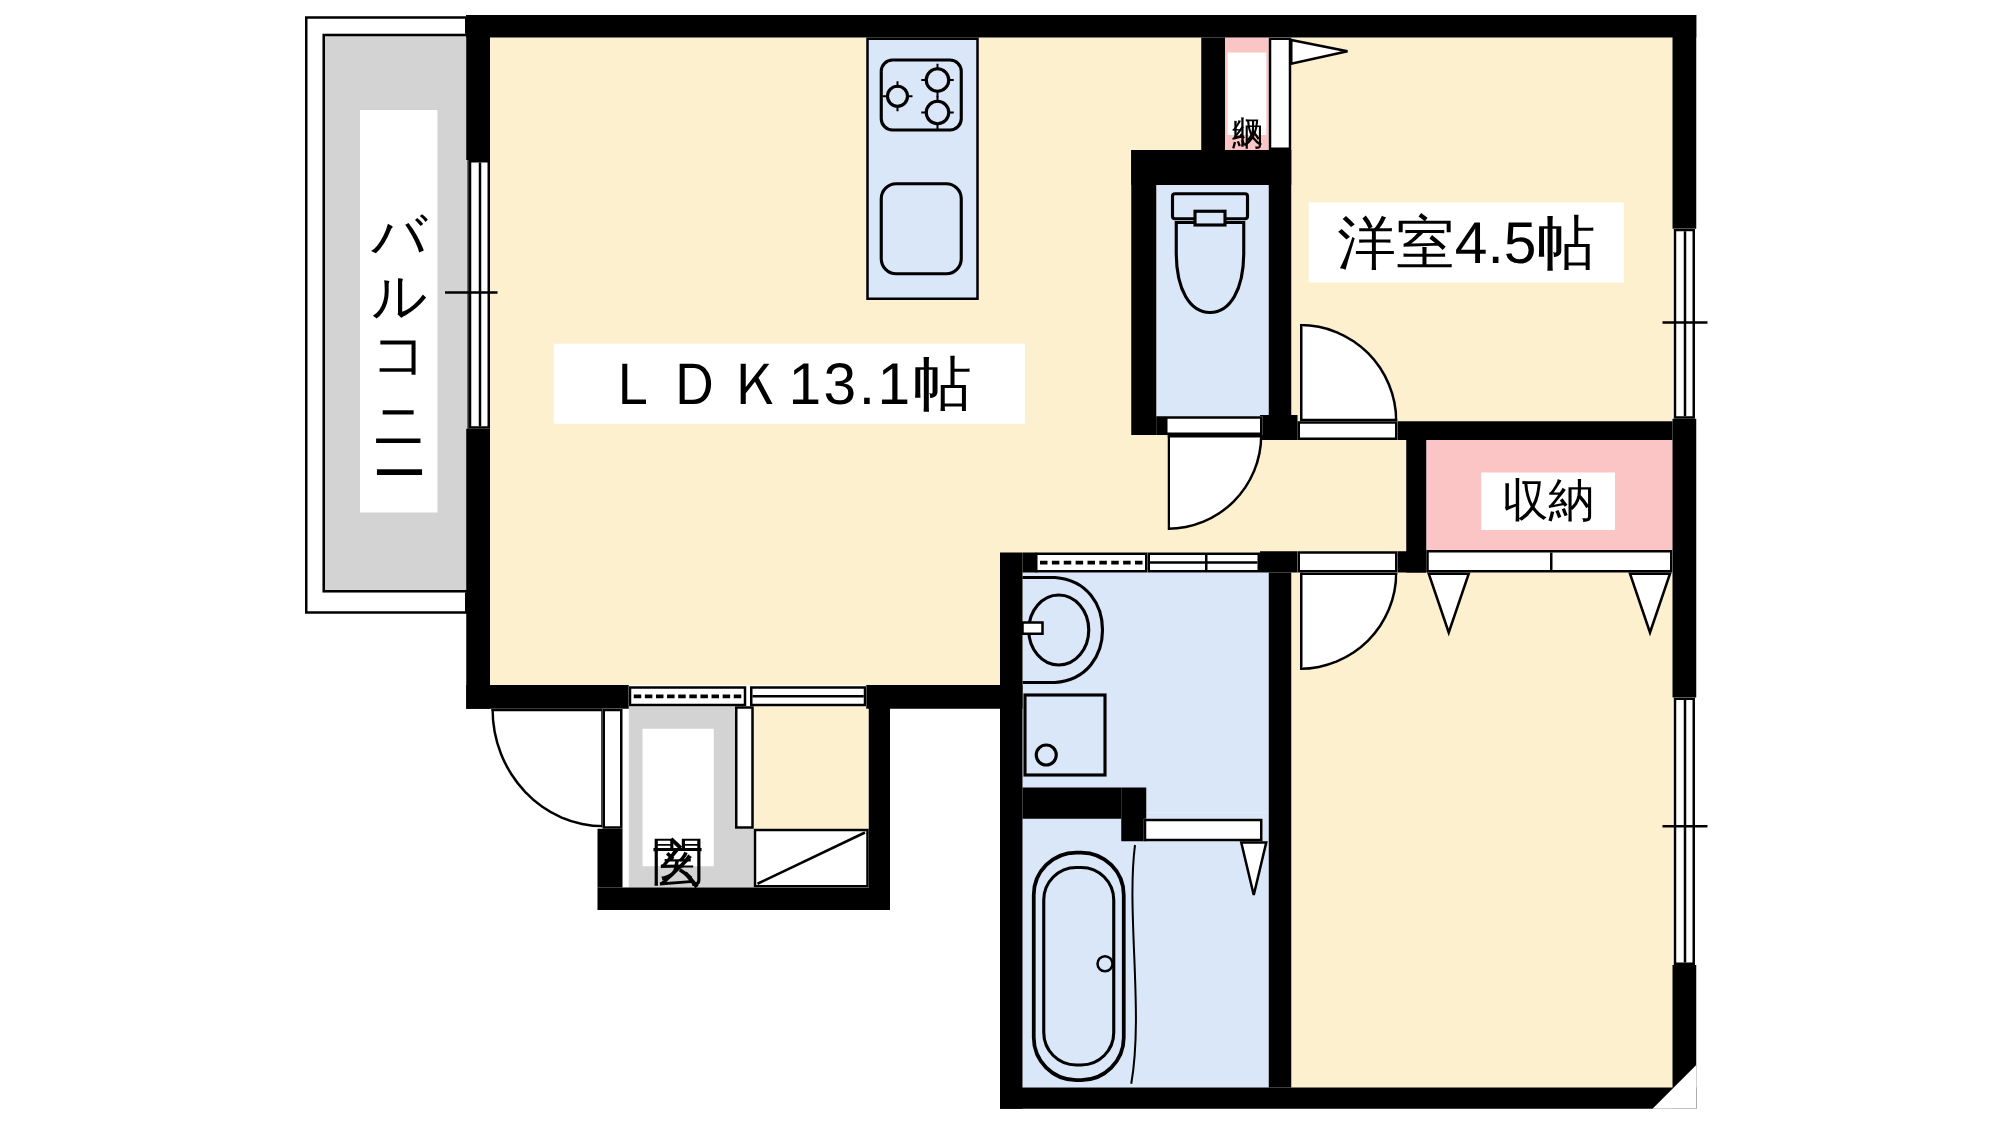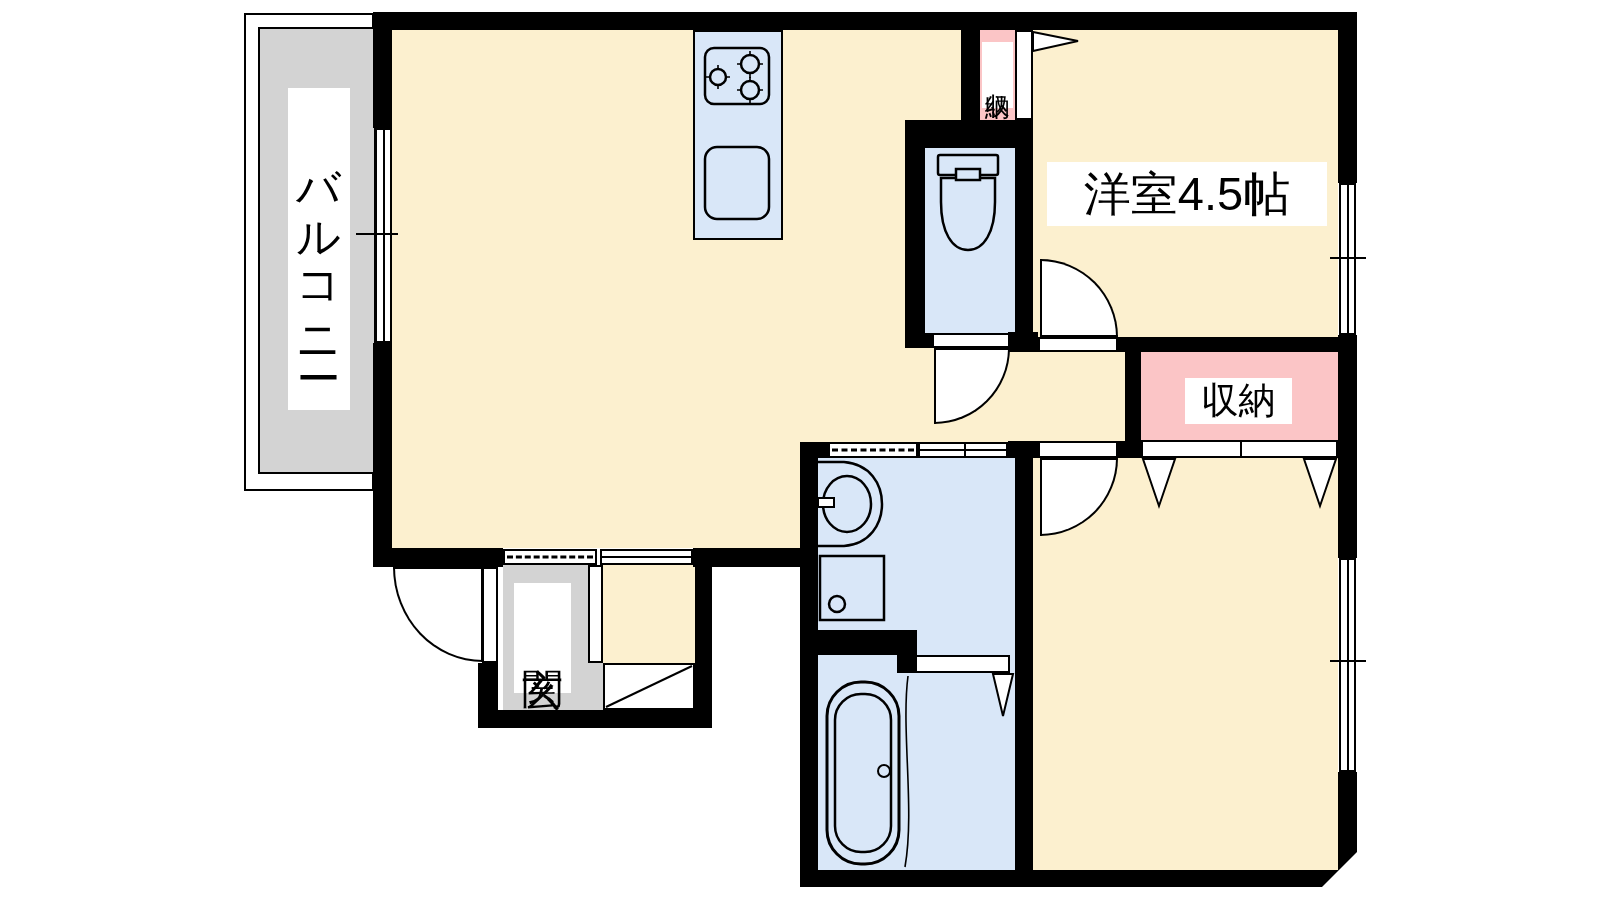--- a/index.html
+++ b/index.html
@@ -170,18 +170,19 @@
     <line x1="606" y1="707" x2="692" y2="666" stroke="#000" stroke-width="2"></line>
 
     <line x1="356" y1="234" x2="398" y2="234" stroke="#000" stroke-width="2"></line>
     <line x1="1330" y1="258" x2="1366" y2="258" stroke="#000" stroke-width="2"></line>
     <line x1="1330" y1="661" x2="1366" y2="661" stroke="#000" stroke-width="2"></line>
 
     <polygon points="1357,852 1357,887 1322,887" fill="#fff"></polygon>
   </svg>
 
   <div class="label vtext" style="left:288px;top:88px;width:62px;height:322px;font-size:44px;">バルコニー</div>
-  <div class="label" style="left:1047px;top:162px;width:280px;height:64px;font-size:47px;">洋室4.5帖</div>
+  <div class="label" style="left:443px;top:275px;width:377px;height:64px;font-size:47px;letter-spacing:2px;">ＬＤＫ13.1帖</div>
+  <div class="label" style="left:1047px;top:162px;width:252px;height:64px;font-size:47px;">洋室4.5帖</div>
   <div class="label vtext" style="left:982px;top:42px;width:31px;height:66px;font-size:25px;letter-spacing:2px;">収納</div>
   <div class="label" style="left:1185px;top:378px;width:107px;height:46px;font-size:37px;">収納</div>
   <div class="label vtext" style="left:514px;top:583px;width:57px;height:110px;font-size:41px;letter-spacing:3px;">玄関</div>
 
 </div>
 
 </body></html>

